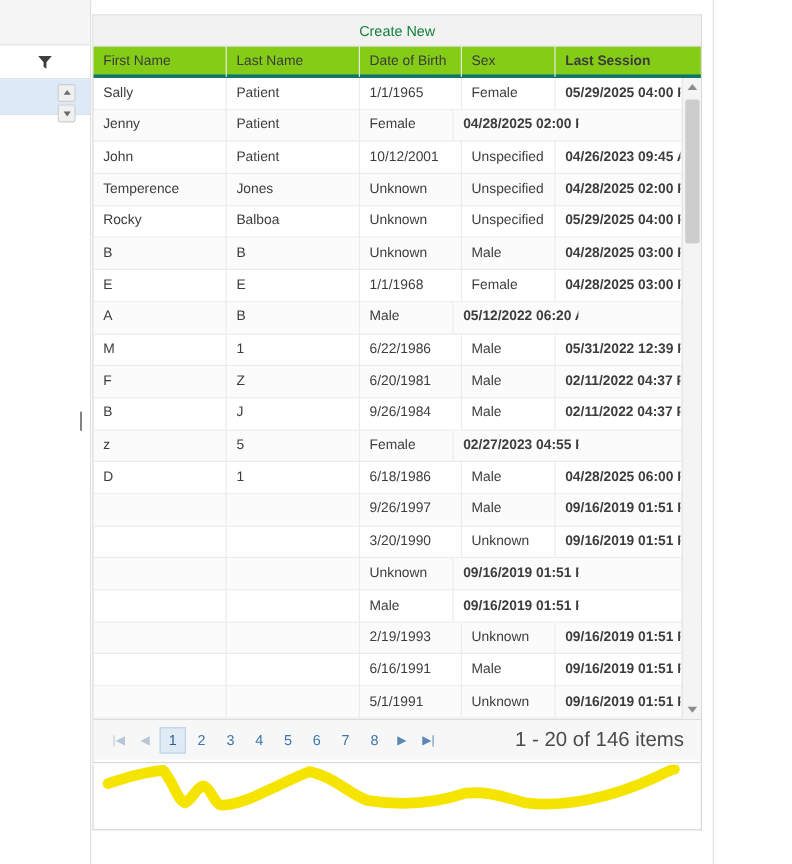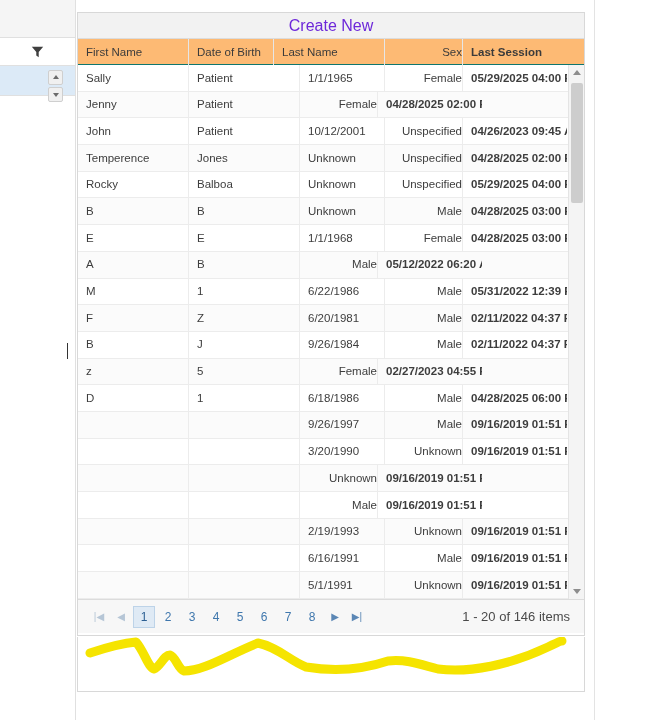--- a/index.html
+++ b/index.html
@@ -108,49 +108,49 @@
   }
   .grid-toolbar {
     height: 26px;
     background: #f2f2f2;
     border-bottom: 1px solid #dcdcdc;
     display: flex;
     align-items: center;
     justify-content: center;
   }
   .create-new {
-    font-size: 16px;
-    color: #6d28d9;
+    font-size: 12px;
+    color: #15803d;
     background: transparent;
     border: none;
     padding: 0;
     cursor: pointer;
   }
 
   .header-row {
     display: flex;
     height: 26px;
-    background: #fdba74;
-    border-bottom: 1px solid #0f766e;
+    background: #84cc16;
+    border-bottom: 3px solid #0f766e;
     align-items: center;
   }
   .hcell {
     font-size: 11.5px;
     color: #3b3b3b;
     padding-left: 8px;
     height: 26px;
     line-height: 26px;
     border-right: 1px solid #e6e6e6;
     overflow: hidden;
     white-space: nowrap;
   }
   .c0 { width: 111px; }
   .c1 { width: 111px; }
   .c2 { width: 85px; }
-  .c3 { width: 78px; text-align: right; }
+  .c3 { width: 78px; }
   .c4 { width: 104px; border-right: none; font-weight: bold; }
 
   .rows-viewport {
     position: relative;
     height: 534px;
     overflow: hidden;
   }
   .row {
     display: flex;
     height: 26.7px;
@@ -229,21 +229,21 @@
     cursor: pointer;
     border: 1px solid transparent;
   }
   .pg-num.active {
     background: #dfeaf5;
     border: 1px solid #bdd3e8;
     color: #2b5f93;
   }
   .pg-info {
     margin-left: auto;
-    font-size: 13px;
+    font-size: 17px;
     color: #4a4a4a;
     padding-right: 4px;
   }
 
   
   .footer-panel {
     position: absolute;
     left: 77px; top: 637px;
     width: 508px; height: 55px;
     background: #ffffff;
@@ -304,22 +304,22 @@
   <div class="text-caret"></div>
 
   <div class="grid-panel">
 
     <div class="grid-toolbar">
       <button class="create-new">Create New</button>
     </div>
 
     <div class="header-row">
       <div class="hcell c0">First Name</div>
+      <div class="hcell c1">Last Name</div>
       <div class="hcell c2">Date of Birth</div>
-      <div class="hcell c1">Last Name</div>
       <div class="hcell c3">Sex</div>
       <div class="hcell c4">Last Session</div>
     </div>
 
     <div class="rows-viewport">
       <div id="rows-host">
           <div class="row">
             <div class="cell c0">Sally</div>
             <div class="cell c1">Patient</div>
             <div class="cell c2">1/1/1965</div>

